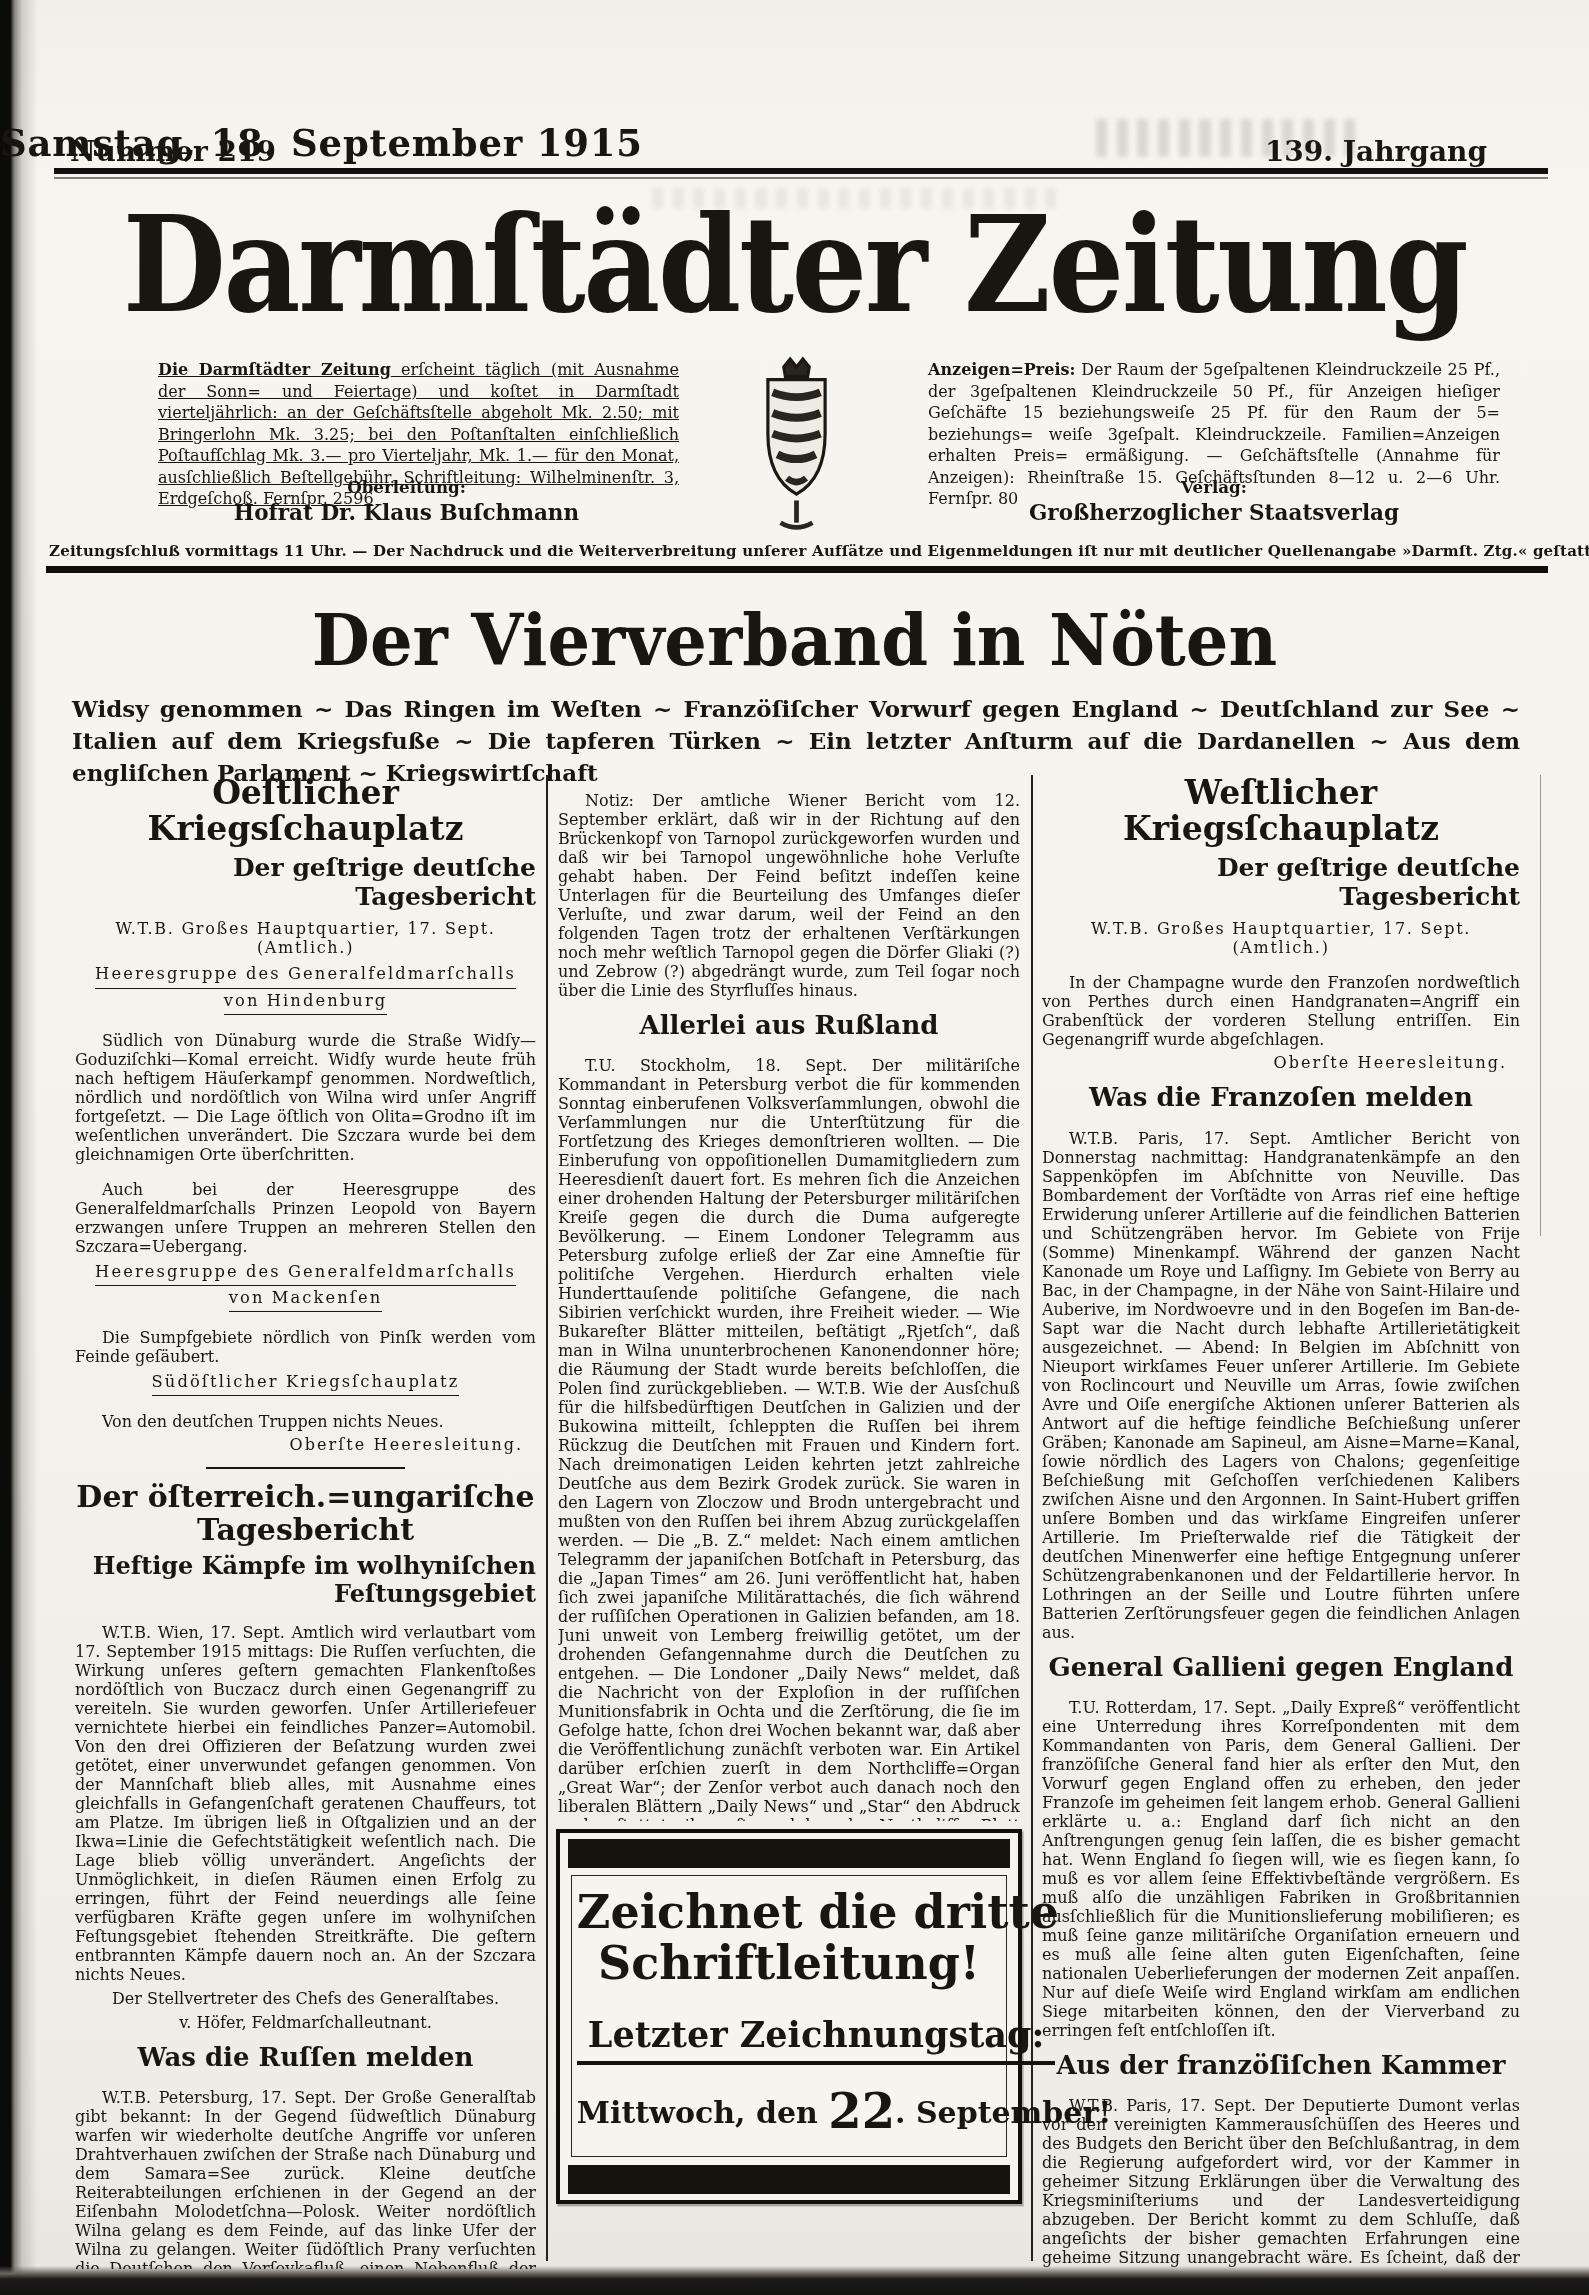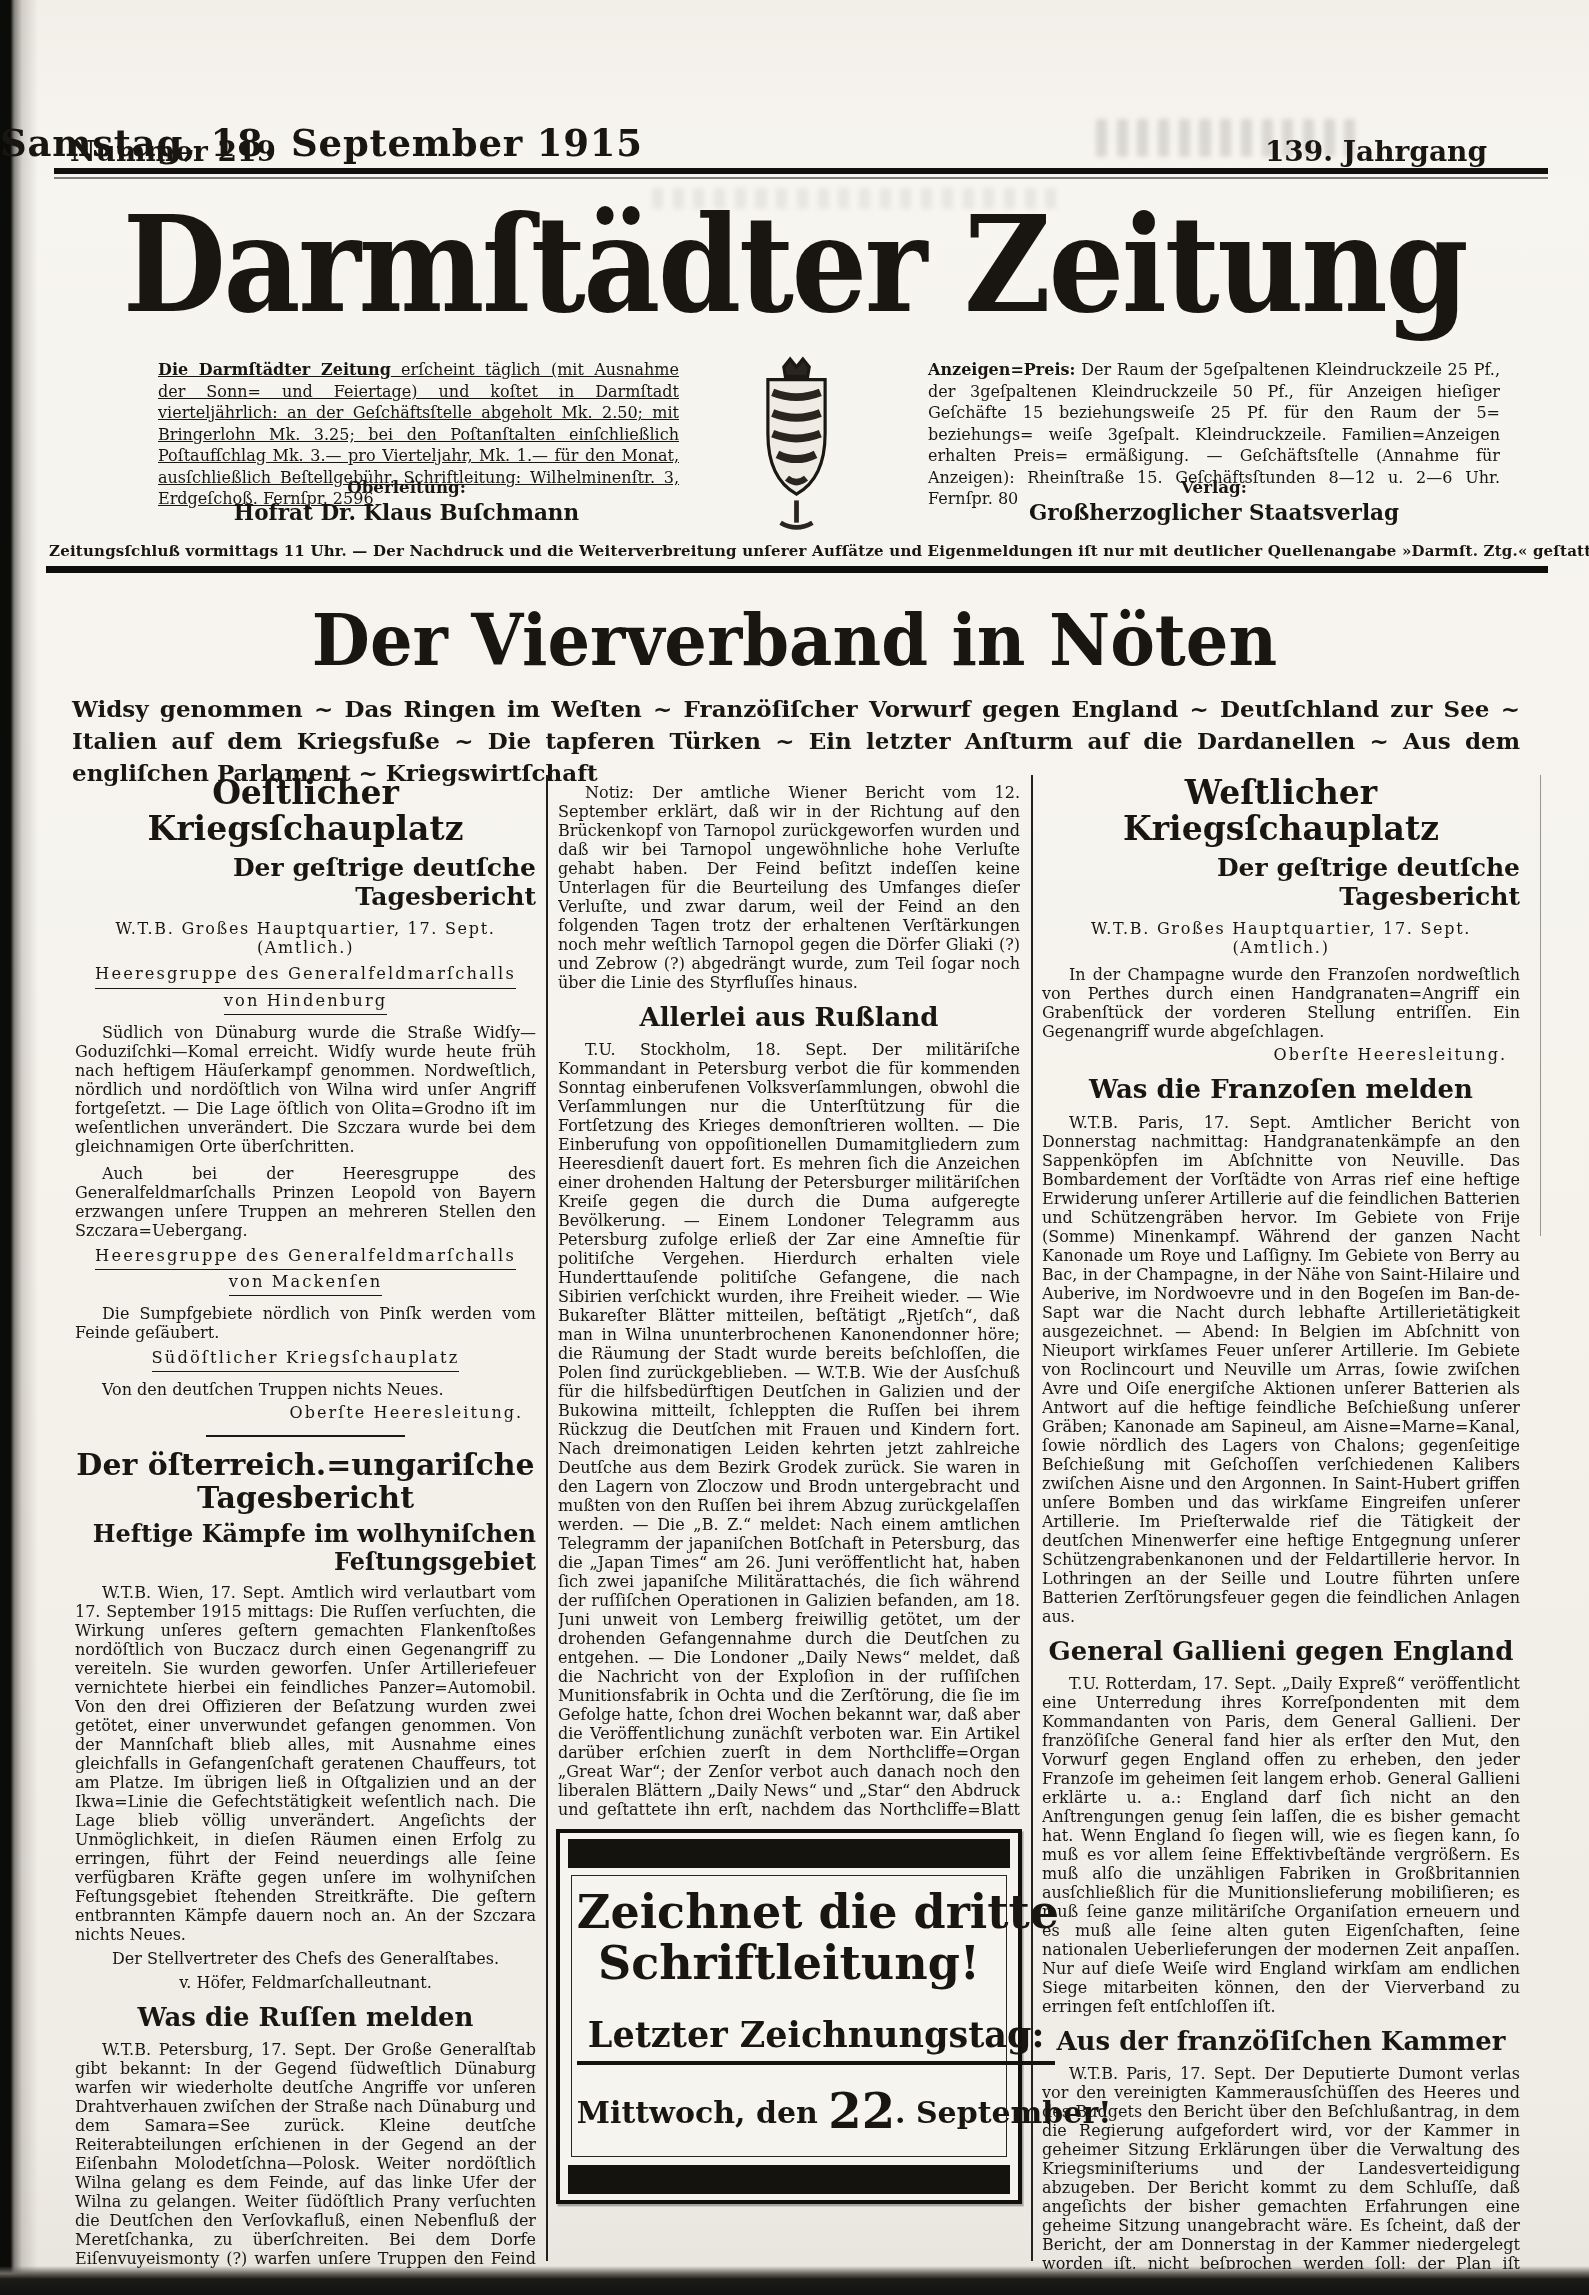--- a/index.html
+++ b/index.html
@@ -45,21 +45,21 @@
     line-height:32px;text-align:justify;text-align-last:left;}
   
   .vrule{position:absolute;top:775px;width:1.6px;background:#23201c;}
   .vrule.v1{left:546px;height:1486px;}
   .vrule.v2{left:1031px;height:1486px;}
   .vrule.v3{left:1540px;height:461px;width:0.8px;background:rgba(60,56,50,.5);}
   .col{position:absolute;top:775px;font-size:16px;line-height:19px;text-align:justify;overflow:hidden;}
   .col1{left:75px;width:461px;height:1494px;}
   .col2{left:558px;width:462px;height:1046px;}
   .col3{left:1042px;width:478px;height:1494px;}
-  .col p{margin:8px 0 4px 0;text-indent:27px;}
+  .col p{margin:16px 0 4px 0;text-indent:27px;}
   .col p.noindent{text-indent:0;}
   h2.section{font-size:33px;font-weight:bold;text-align:center;margin:0 0 6.4px 0;line-height:1.1;}
   h3.sub{font-size:25px;font-weight:bold;text-align:right;margin:1.6px 0 8px 0;line-height:1.15;}
   h3.sub2{font-size:26px;font-weight:bold;text-align:center;margin:11px 0 8px 0;line-height:1.12;}
   .wtbline{text-align:center;letter-spacing:1.7px;margin:0 0 4.8px 0;font-size:16px;}
   .hg{ text-align:center;letter-spacing:2.1px;font-size:16.3px;margin:3.2px 0 6.4px 0;line-height:1.5;}
   .hg span{display:inline-block;border-bottom:1.6px solid #1a1713;padding-bottom:0.8px;}
   .ohl{text-align:right;letter-spacing:2.1px;padding-right:12.7px;margin:0 0 4.8px 0;}
   .sig{text-align:center;margin:4.8px 0 1.6px 0;}
   .divider{width:199px;height:1.6px;background:#1a1713;margin:12.7px auto 11px auto;}

